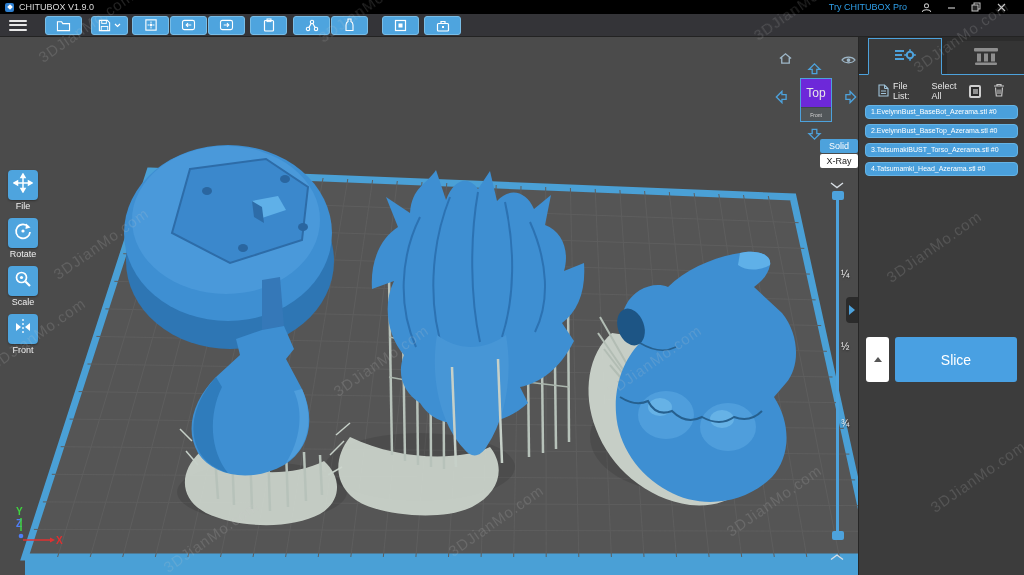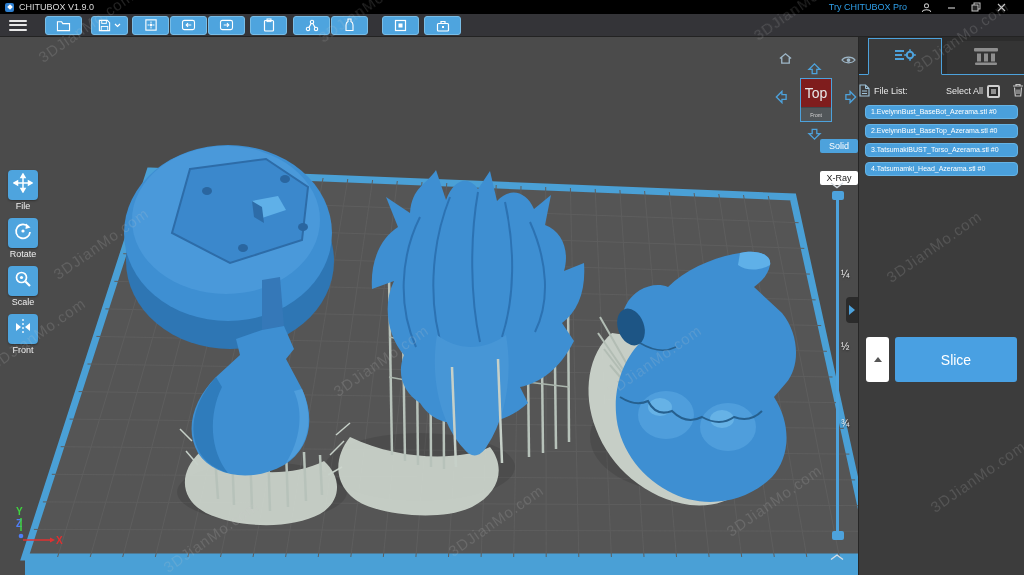--- a/index.html
+++ b/index.html
@@ -40,29 +40,29 @@
   .tool{ display:flex; flex-direction:column; align-items:center; margin-bottom:7px; }
   .toolbtn{ width:30px; height:30px; background:#4ea4de; border-radius:4px;
     display:flex; align-items:center; justify-content:center; box-shadow:0 1px 2px rgba(0,0,0,.35);}
   .toollabel{ font-size:9px; color:#f0f0f0; margin-top:1px; }
 
   
   .nav{ position:absolute; left:770px; top:13px; width:88px; height:92px; z-index:5;}
   .nav .abs{ position:absolute; }
   .cube{ position:absolute; left:30px; top:28px; width:32px; height:44px;
     border:1px solid #4da2dc; }
-  .cube-top{ height:28px; background:#7f1d1d; color:#e8e8e8; font-size:14px;
+  .cube-top{ height:28px; background:#6d28d9; color:#e8e8e8; font-size:12px;
     display:flex; align-items:center; justify-content:center; }
   .cube-front{ height:14px; background:#515659; color:#d8d8d8; font-size:5px;
     display:flex; align-items:center; justify-content:center; border-top:1px solid #42474b;}
 
   
   .toggle{ position:absolute; left:820px; top:102px; width:38px; z-index:5;}
   .tg{ height:14px; border-radius:2px; font-size:9px; display:flex; align-items:center;
-    justify-content:center; margin-bottom:18px;}
+    justify-content:center; margin-bottom:1px;}
   .tg-solid{ background:#4da2dc; color:#fff; }
   .tg-xray{ background:#ffffff; color:#1c1c1c; }
 
   
   .slider{ position:absolute; left:820px; top:138px; width:36px; height:395px; z-index:5;}
   .slider .track{ position:absolute; left:16px; top:20px; width:3px; height:342px; background:#4da2dc;}
   .handle{ position:absolute; left:12px; width:12px; height:9px; background:#4da2dc; border-radius:2px;}
   .frac{ position:absolute; left:21px; color:#f2f2f2; font-size:10px; text-shadow:0 1px 2px rgba(0,0,0,.5);}
   .chev{ position:absolute; left:9px; }
 
@@ -78,21 +78,21 @@
   
   .panel{ width:166px; height:538px; background:#3c3c3c; border-left:1px solid #262626;
     position:relative; }
   .tabs{ height:38px; background:#2c2c2c; border-bottom:1px solid #4da2dc;
     display:flex; align-items:flex-end; }
   .tab-active{ height:37px; width:74px; margin-left:9px; background:#3c3c3c;
     border:1px solid #4da2dc; border-bottom:1px solid #3c3c3c; margin-bottom:-1px;
     display:flex; align-items:center; justify-content:center; }
   .tab-inactive{ height:33px; flex:1; margin-left:5px; background:#343434;
     display:flex; align-items:center; justify-content:center; }
-  .flhead{ margin-top:8px; padding:0 0; display:flex; align-items:center; gap:4px;
+  .flhead{ margin-top:8px; padding:0 19px; display:flex; align-items:center; gap:4px;
     color:#e8e8e8; font-size:9px; height:16px;}
   .flhead .grow{ flex:1; }
   .checkbox{ width:13px; height:13px; border:2px solid #cfcfcf; border-radius:2px;
     background:#2a2a2a; position:relative; }
   .checkbox::after{ content:""; position:absolute; left:2px; top:2px; width:5px; height:5px;
     background:#8f8f8f;}
   .files{ margin-top:6px; padding:0 6px; }
   .fileitem{ height:14px; background:#4aa0dc; border:1px solid #66b3e4; border-radius:4px;
     color:#fff; font-size:7px; line-height:12px; padding-left:5px; margin-bottom:5px;
     white-space:nowrap; overflow:hidden; }

